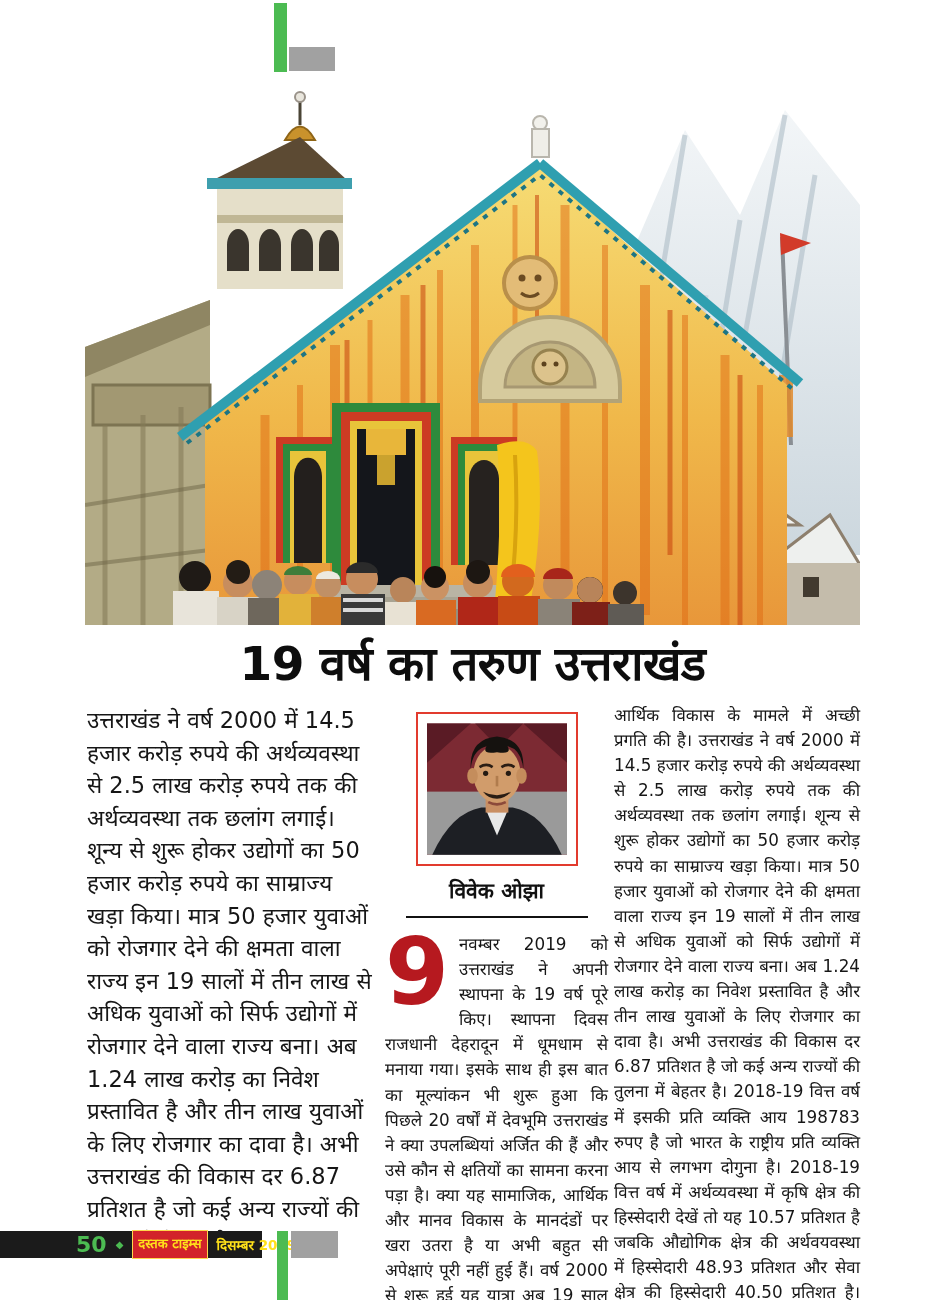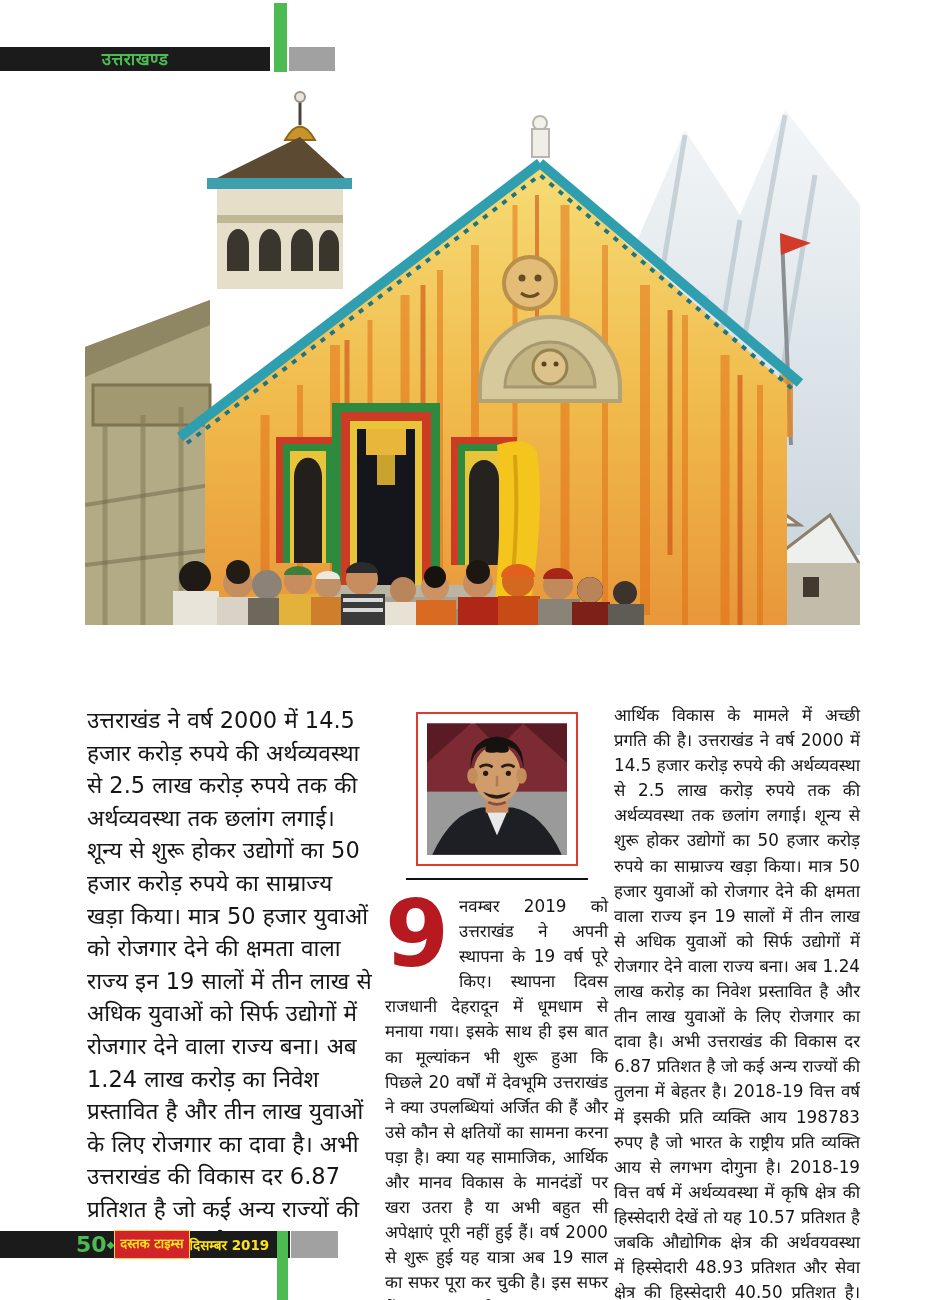--- a/index.html
+++ b/index.html
@@ -41,38 +41,35 @@
     background:#fff;padding:5px 9px;}
   .author-card svg{display:block;width:100%;height:140px;}
   .author-name{margin-top:10px;text-align:center;font-size:21px;font-weight:700;color:#111;}
   .author-rule{width:182px;border:none;border-top:2px solid #111;margin:12px auto 0 auto;}
 
   .mid-body{margin-top:14px;font-size:16.8px;line-height:25.1px;text-align:justify;color:#161616;}
   .drop-cap{float:left;font-size:92px;line-height:74px;font-weight:800;color:var(--drop-cap-red);
     margin:4px 10px 0 0;}
 
   
-  .footer-black-bar{position:absolute;left:0;top:1231px;width:290px;height:27px;background:var(--bar-black);
-    display:flex;align-items:center;padding-left:76px;}
+  .footer-black-bar{position:absolute;left:0;top:1231px;width:262px;height:27px;background:var(--bar-black);
+    display:flex;align-items:center;gap:9px;padding-left:76px;}
   .page-number{color:var(--accent-green);font-size:22px;font-weight:800;line-height:1;}
   .footer-diamond{color:var(--accent-green);font-size:10px;line-height:1;}
   .magazine-logo{background:var(--logo-red);color:var(--logo-yellow);font-size:13px;font-weight:800;
     padding:6px 5px;border:1px solid #ffd84d;line-height:1.1;white-space:nowrap;}
   .issue-date{color:var(--logo-yellow);font-size:13.5px;font-weight:700;white-space:nowrap;}
   .footer-green-bar{position:absolute;left:277px;top:1231px;width:11px;height:69px;background:var(--accent-green);}
   .footer-gray-box{position:absolute;left:291px;top:1231px;width:47px;height:27px;background:var(--gray-box);}
 </style>
 </head>
 <body>
 
 <div class="page">
 
-  <div class="top-black-bar">
-    <span class="section-label">उत्तराखण्ड</span>
-  </div>
   <div class="top-green-bar"></div>
   <div class="top-gray-box"></div>
 
   <div class="lead-photo">
     <svg viewBox="0 0 775 540" width="775" height="540">
       <defs>
         <linearGradient id="facadeGrad" x1="0" y1="0" x2="0" y2="1">
           <stop offset="0" stop-color="#f6dc74"></stop>
             <stop offset=".55" stop-color="#f0b84a"></stop>
             <stop offset="1" stop-color="#e8973a"></stop>
@@ -266,20 +263,21 @@
             <rect x="487" y="517" width="38" height="23" fill="#7d2018"></rect>
           </g>
         <g>
             <circle cx="540" cy="508" r="12" fill="#3c342c"></circle>
             <rect x="523" y="519" width="36" height="21" fill="#5f5b55"></rect>
           </g>
       </g>
     </svg>
   </div>
 
+  <h1 class="headline">19 वर्ष का तरुण उत्तराखंड</h1>
 
   <div class="col-left">उत्तराखंड  ने वर्ष 2000 में 14.5 हजार करोड़ रुपये की अर्थव्यवस्था से 2.5 लाख करोड़ रुपये तक की अर्थव्यवस्था तक छलांग लगाई। शून्य से शुरू होकर उद्योगों का 50 हजार करोड़ रुपये का साम्राज्य खड़ा किया। मात्र 50 हजार युवाओं को रोजगार देने की क्षमता वाला राज्य इन 19 सालों में तीन लाख से अधिक युवाओं को सिर्फ उद्योगों में रोजगार देने वाला राज्य बना। अब 1.24 लाख करोड़ का निवेश प्रस्तावित है और तीन लाख युवाओं के लिए रोजगार का दावा है। अभी उत्तराखंड की विकास दर 6.87 प्रतिशत है जो कई अन्य राज्यों की तुलना में बेहतर है।</div>
 
   <div class="col-mid">
     <div class="author-card">
       <svg viewBox="0 0 160 150">
         <rect x="0" y="0" width="160" height="150" fill="#7c2a33"></rect>
         <path d="M0,0 L50,0 L0,45 Z M160,0 L110,0 L160,45 Z M55,0 L110,0 L82,28 Z" fill="#4c1620" opacity=".7"></path>
         <rect x="0" y="78" width="160" height="72" fill="#9a9a9a"></rect>
         <path d="M6,150 Q28,102 62,96 L98,96 Q132,102 154,150 Z" fill="#1d1f24"></path>
@@ -290,20 +288,21 @@
         <ellipse cx="108" cy="60" rx="6" ry="9" fill="#c48d5c"></ellipse>
         <path d="M50,52 Q48,18 80,15 Q112,18 110,52 Q108,30 92,26 Q98,36 80,33 Q62,36 68,26 Q52,30 50,52 Z" fill="#15120f"></path>
         <path d="M60,50 q8,-5 15,0 M85,50 q8,-5 15,0" stroke="#2a1d14" stroke-width="3" fill="none"></path>
         <circle cx="67" cy="57" r="3" fill="#241a12"></circle>
           <circle cx="93" cy="57" r="3" fill="#241a12"></circle>
         <path d="M80,60 l0,12" stroke="#b07c4d" stroke-width="3"></path>
         <path d="M64,78 q16,8 32,0 q-6,8 -16,8 q-10,0 -16,-8 Z" fill="#2a1d14"></path>
         <path d="M70,90 q10,5 20,0" stroke="#8c4a3a" stroke-width="3" fill="none"></path>
       </svg>
     </div>
+    <div class="author-name">विवेक ओझा</div>
     <hr class="author-rule">
     <div class="mid-body">
       <span class="drop-cap">9</span><span>नवम्बर 2019 को उत्तराखंड ने अपनी स्थापना के 19 वर्ष पूरे किए। स्थापना दिवस राजधानी देहरादून में धूमधाम से मनाया गया। इसके साथ ही इस बात का मूल्यांकन भी शुरू हुआ कि पिछले 20 वर्षों में देवभूमि उत्तराखंड ने क्या उपलब्धियां अर्जित की हैं और उसे कौन से क्षतियों का सामना करना पड़ा है। क्या यह सामाजिक, आर्थिक और मानव विकास के मानदंडों पर खरा उतरा है या अभी बहुत सी अपेक्षाएं पूरी नहीं हुई हैं। वर्ष 2000 से शुरू हुई यह यात्रा अब 19 साल का सफर पूरा कर चुकी है। इस सफर में उत्तराखंड कभी तनकर खड़ा हुआ और कभी टूट-बिखर कर फिर उठ खड़ा हुआ। स्थापना से लेकर अब तक उत्तराखंड ने</span>
     </div>
   </div>
 
   <div class="col-right">आर्थिक विकास के मामले में अच्छी प्रगति की है। उत्तराखंड  ने वर्ष 2000 में 14.5 हजार करोड़ रुपये की अर्थव्यवस्था से 2.5 लाख करोड़ रुपये तक की अर्थव्यवस्था तक छलांग लगाई। शून्य से शुरू होकर उद्योगों का 50 हजार करोड़ रुपये का साम्राज्य खड़ा किया। मात्र 50 हजार युवाओं को रोजगार देने की क्षमता वाला राज्य इन 19 सालों में तीन लाख से अधिक युवाओं को सिर्फ उद्योगों में रोजगार देने वाला राज्य बना। अब 1.24 लाख करोड़ का निवेश प्रस्तावित है और तीन लाख युवाओं के लिए रोजगार का दावा है। अभी उत्तराखंड की विकास दर 6.87 प्रतिशत है जो कई अन्य राज्यों की तुलना में बेहतर है। 2018-19 वित्त वर्ष में इसकी प्रति व्यक्ति आय 198783 रुपए है जो भारत के राष्ट्रीय प्रति व्यक्ति आय से लगभग दोगुना है। 2018-19 वित्त वर्ष में अर्थव्यवस्था में कृषि क्षेत्र की हिस्सेदारी देखें तो यह 10.57 प्रतिशत है जबकि औद्योगिक क्षेत्र की अर्थवयवस्था में हिस्सेदारी 48.93 प्रतिशत और सेवा क्षेत्र की हिस्सेदारी 40.50 प्रतिशत है। पर्यटन की बात करें तो 2018-19 में प्रदेश में 3.66 करोड़ घरेलू पर्यटक और .015 करोड़ विदेशी पर्यटक राज्य में पहुंचे। केदारनाथ सहित चारो धामों में रिकार्ड लोग पहुंचे। 2017 में उत्तराखंड को  बेस्ट एडवेंचर टूरिज्म</div>
 
   <div class="footer-black-bar">
     <span class="page-number">50</span>

